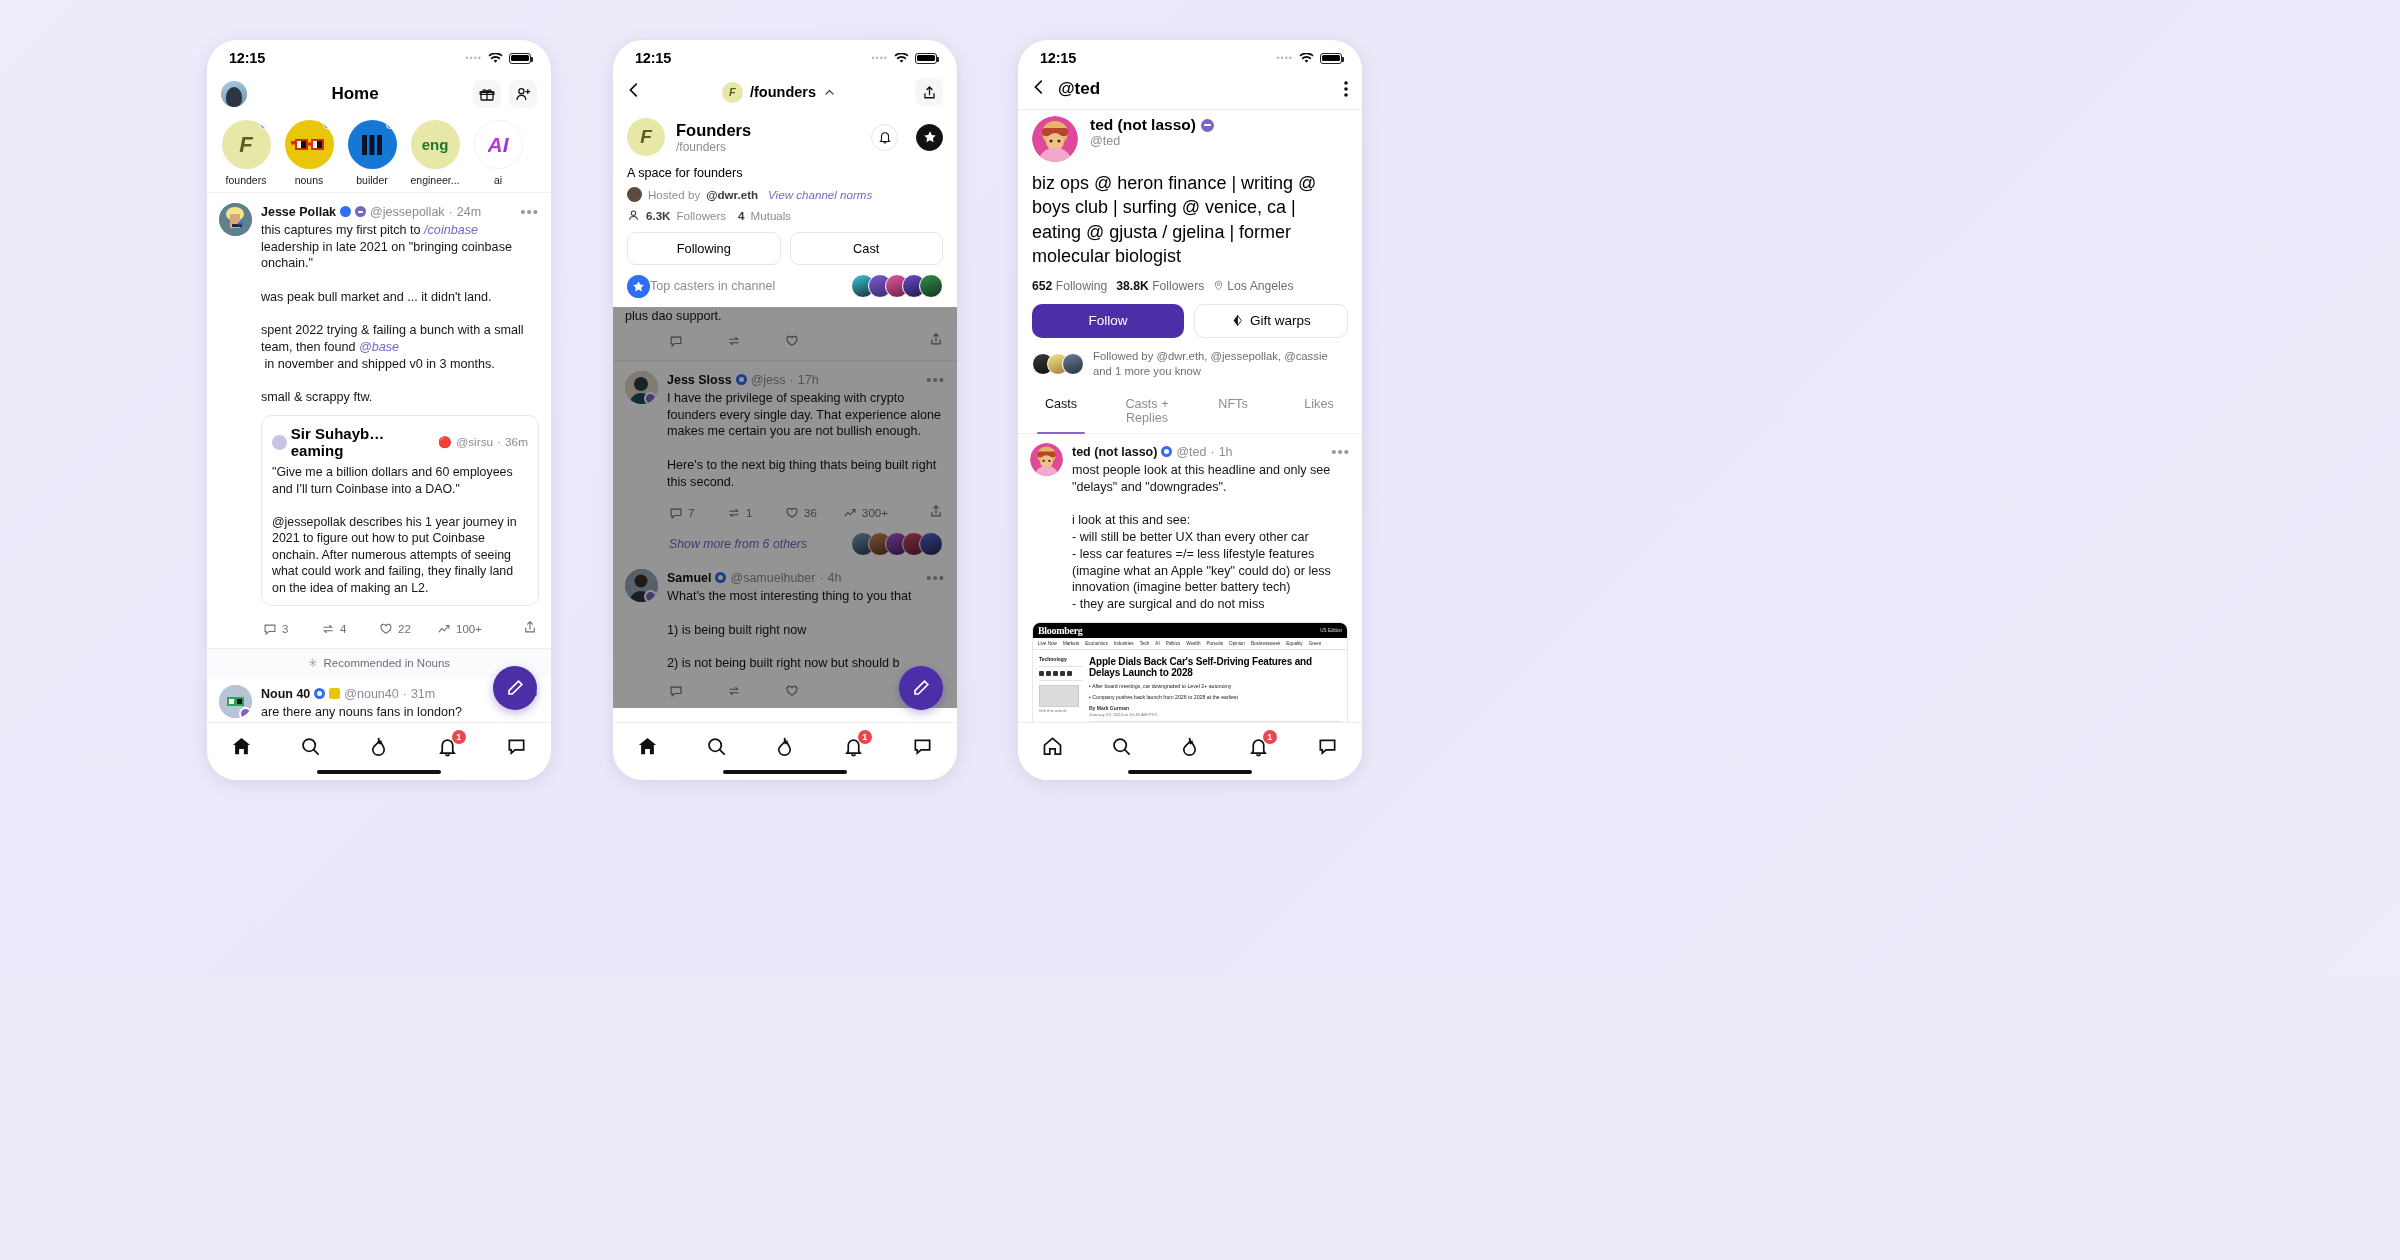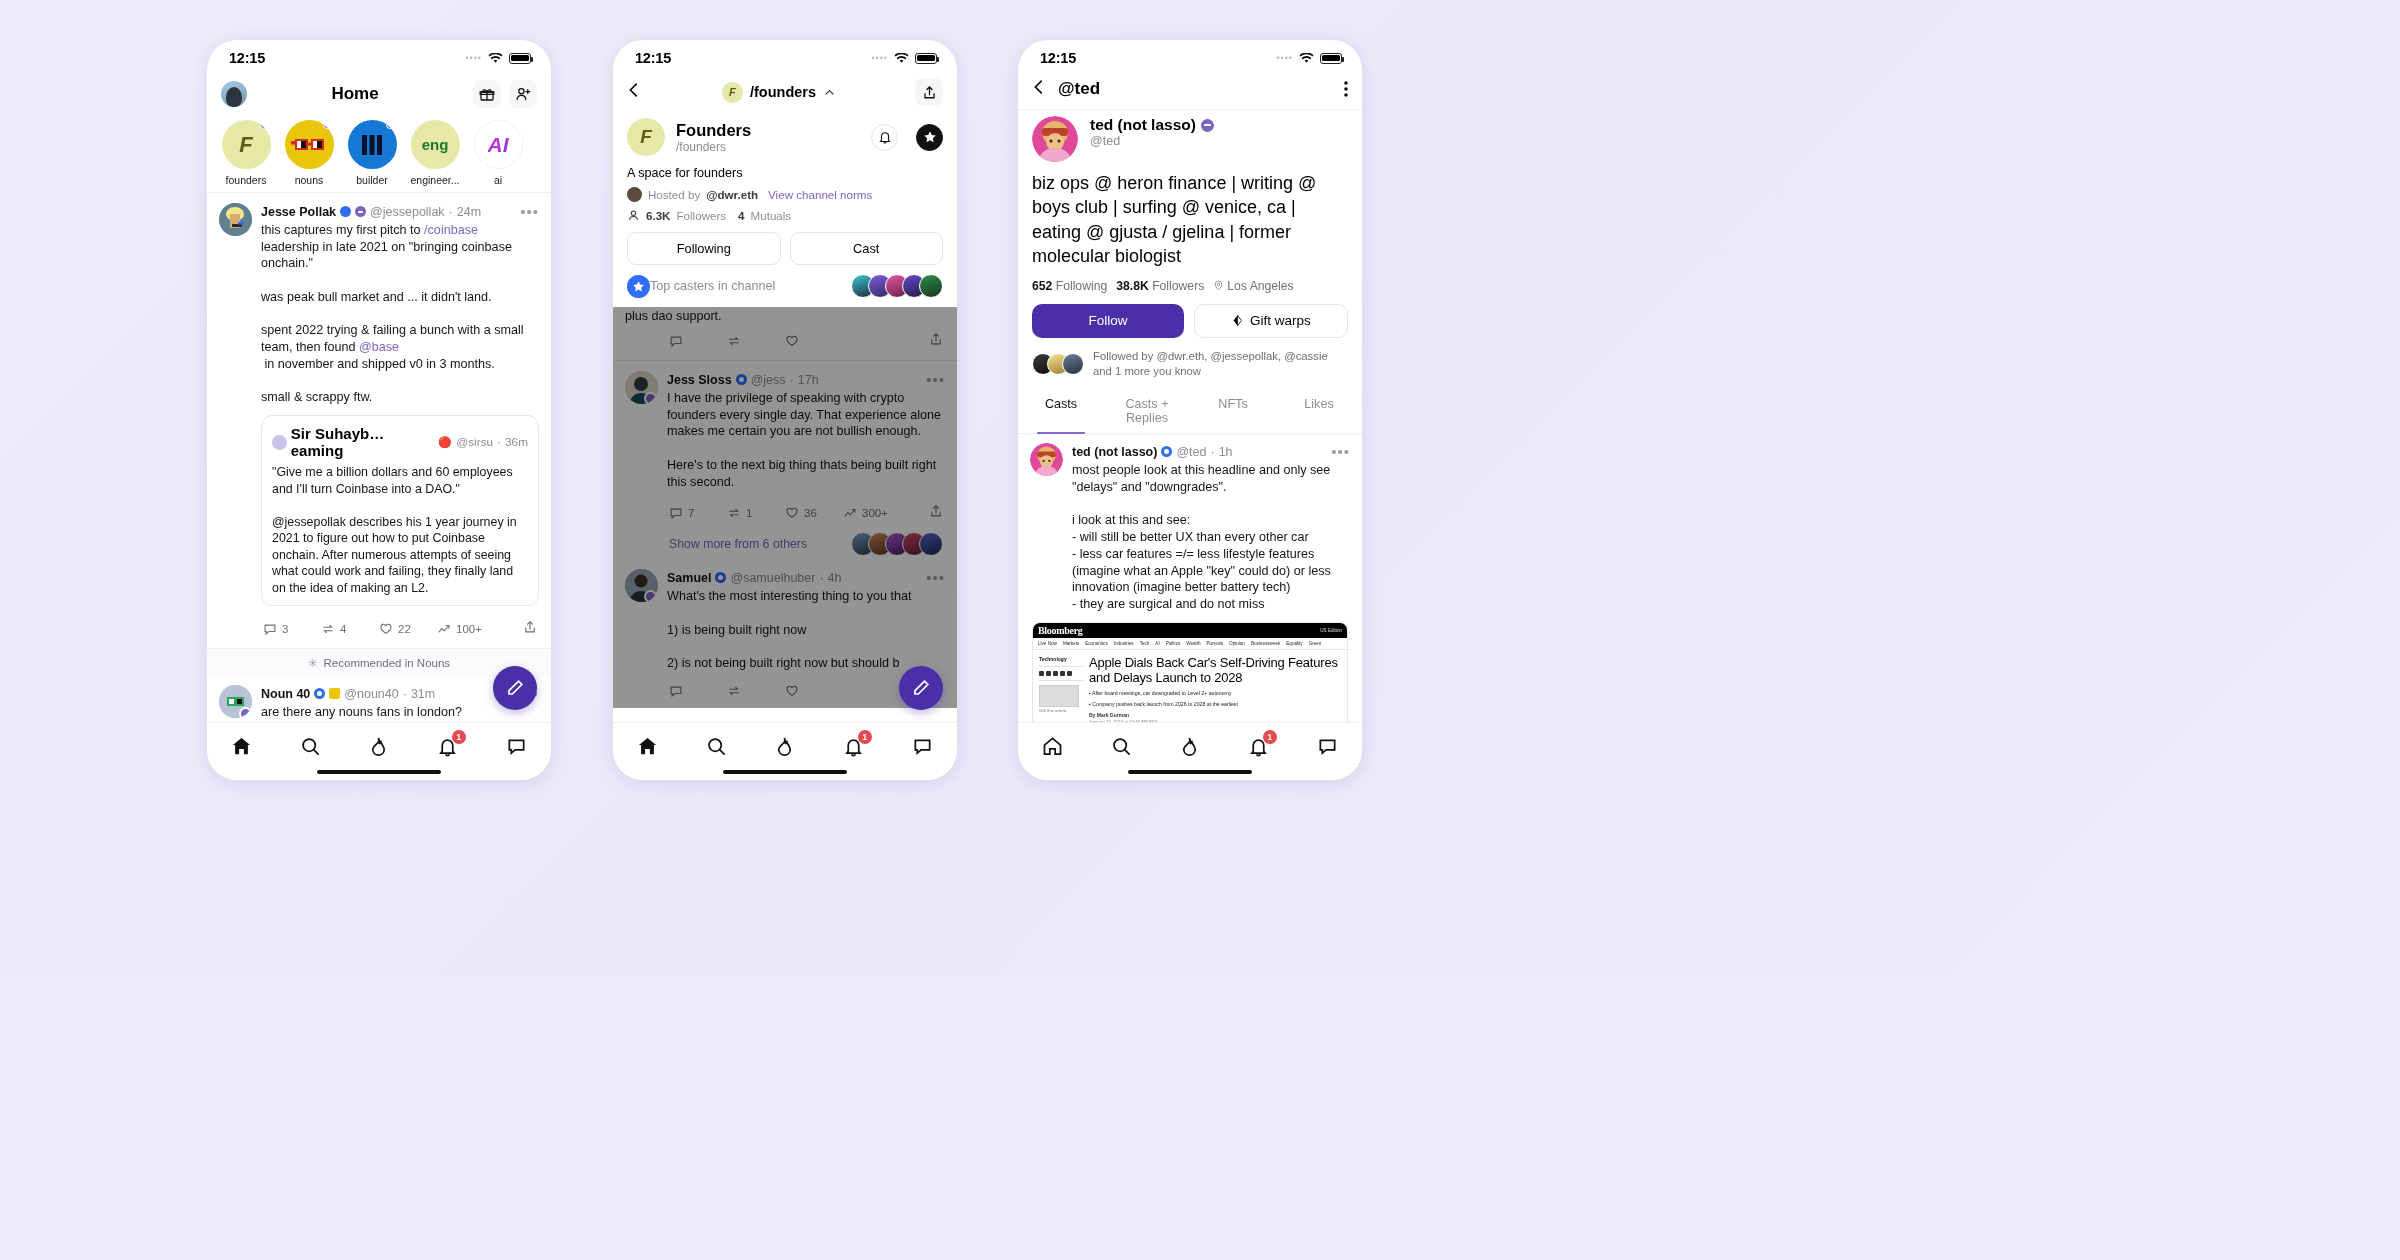--- a/index.html
+++ b/index.html
@@ -30,21 +30,21 @@
   .sb-time { font-size: 14.5px; font-weight: 700; color:#000; letter-spacing:-.2px;}
   .sb-right { display:flex; align-items:center; gap:6px; }
   .sb-dots { letter-spacing:1px; color:#b8b8c0; font-size:9px; line-height:1;}
   .wifi { width:15px; height:11px; }
   .batt { width:22px; height:11px; border:1.4px solid #222; border-radius:3px; position:relative; }
   .batt:after { content:""; position:absolute; right:-3px; top:3px; width:2px; height:5px; background:#222; border-radius:0 1px 1px 0;}
   .batt i { position:absolute; inset:1.3px; background:#000; border-radius:1.5px; display:block;}
   .sp { flex:1 1 auto; }
   .bold { font-weight:700; }
   .gray { color:#8c8c99; }
-  .purple { color:#7c65c1; }
+  .purple { color:#7c65c1;font-style:italic; }
   .sq-btn {
     width:28px;height:28px;border-radius:8px;background:#f6f6f9;
     display:flex;align-items:center;justify-content:center;
   }
 
   
   .p1-header { display:flex; align-items:center; padding:4px 14px 10px 14px; }
   .avatar-sm { width:26px;height:26px;border-radius:50%; background:linear-gradient(160deg,#a9cde4,#6d93ae); overflow:hidden; position:relative;}
   .avatar-sm:after{content:"";position:absolute;left:5px;top:6px;width:16px;height:20px;border-radius:50% 50% 40% 40%;background:#2c3440;}
   .p1-title { flex:1; text-align:center; font-size:17px; font-weight:700; margin-left:-10px;}
@@ -145,21 +145,21 @@
   .bbg-logo { font-family:"Liberation Serif", serif; font-weight:700; font-size:10px; letter-spacing:-.3px;}
   .bbg-sub { font-size:4.6px; color:#fff; opacity:.85;}
   .bbg-nav { display:flex; gap:6px; font-size:4.6px; color:#2a2a2a; padding:3px 5px 3px 5px; border-bottom:1px solid #e3e3e3;}
   .bbg-body { display:flex; padding:6px 6px 8px 6px; gap:6px;}
   .bbg-left { width:44px; flex:0 0 44px; }
   .bbg-cat { font-size:5px; color:#111; font-weight:700; margin-bottom:3px;}
   .bbg-social { display:flex; gap:2px; margin:4px 0;}
   .bbg-social i { width:5px;height:5px;background:#333;border-radius:1px;display:block;}
   .bbg-thumb { width:40px;height:22px;background:#dcdcdc;border:1px solid #ccc; margin-top:4px;}
   .bbg-right { flex:1; }
-  .bbg-head { font-size:13px; font-weight:400; line-height:1.15; color:#000; letter-spacing:-.2px;}
+  .bbg-head { font-size:10px; font-weight:700; line-height:1.15; color:#000; letter-spacing:-.2px;}
   .bbg-bul { font-size:5.2px; color:#222; margin-top:4px; line-height:1.35;}
   .bbg-by { font-size:5px; color:#333; margin-top:4px; font-weight:700;}
   .bbg-date { font-size:4.4px; color:#777; margin-top:1px;}
   .bbg-para { font-size:4.6px; color:#333; margin-top:4px; line-height:1.45;}
   .bbg-line { height:1px; background:#e3e3e3; margin:4px 0;}
 </style>
 </head>
 <body>
 
 <div class="stage">

